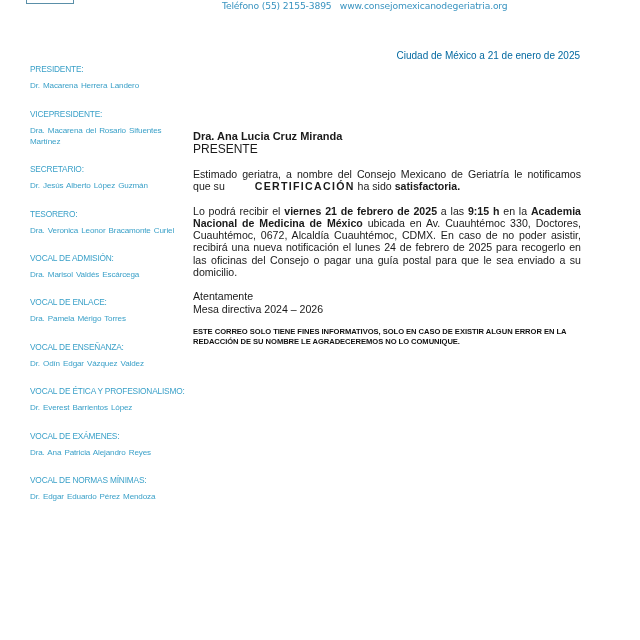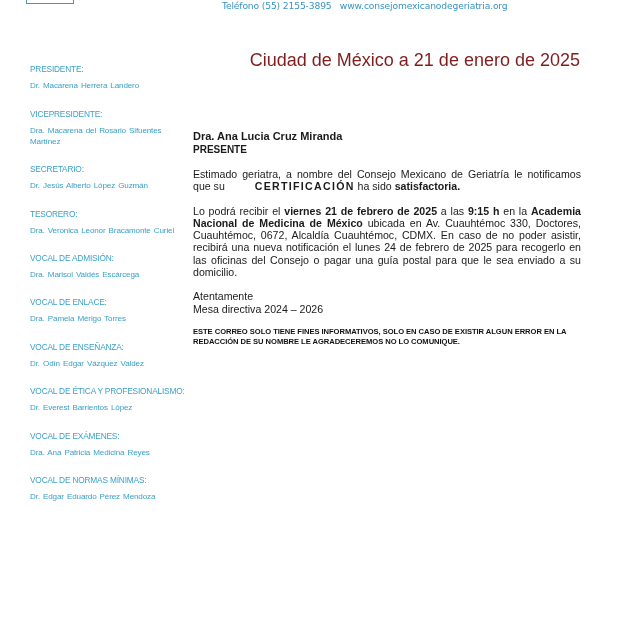--- a/index.html
+++ b/index.html
@@ -33,22 +33,22 @@
       font-size: 9.2px;
       color: #3a94c0;
       white-space: pre;
       letter-spacing: -0.15px;
       line-height: 12px;
     }
     .date-line {
       position: absolute;
       top: 50px;
       right: 60px;
-      font-size: 18px;
-      color: #7f1d1d;
+      font-size: 10px;
+      color: #0369a1;
       text-align: center;
     }
     .sidebar {
       position: absolute;
       left: 30px;
       top: 64px;
       width: 150px;
     }
     .sb-group {
       margin-bottom: 0;
@@ -79,22 +79,22 @@
       font-size: 10.6px;
       line-height: 12.3px;
       color: #1a1a1a;
     }
     .recipient-name {
       font-weight: bold;
       font-size: 11px;
       line-height: 14px;
     }
     .recipient-status {
-      font-weight: bold;
-      font-size: 10px;
+      font-weight: normal;
+      font-size: 12px;
       line-height: 13px;
     }
     .para {
       text-align: justify;
       margin: 0;
     }
     .p1 { margin-top: 12px; }
     .p2 { margin-top: 12px; }
     .cert { font-weight: bold; letter-spacing: 1.3px; padding-left: 27px; }
     b { font-weight: bold; }
@@ -144,21 +144,21 @@
   <div class="sb-group" style="height:44px">
     <div class="sb-title">VOCAL DE ENSEÑANZA:</div>
     <div class="sb-name">Dr. Odín Edgar Vázquez Valdez</div>
   </div>
   <div class="sb-group" style="height:45px">
     <div class="sb-title">VOCAL DE ÉTICA Y PROFESIONALISMO:</div>
     <div class="sb-name">Dr. Everest Barrientos López</div>
   </div>
   <div class="sb-group" style="height:44px">
     <div class="sb-title">VOCAL DE EXÁMENES:</div>
-    <div class="sb-name">Dra. Ana Patricia Medicina Reyes</div>
+    <div class="sb-name">Dra. Ana Patricia Alejandro Reyes</div>
   </div>
   <div class="sb-group" style="height:44px">
     <div class="sb-title">VOCAL DE NORMAS MÍNIMAS:</div>
     <div class="sb-name">Dr. Edgar Eduardo Pérez Mendoza</div>
   </div>
 </div>
 
 <div class="main">
   <div class="recipient-name">Dra. Ana Lucia Cruz Miranda</div>
   <div class="recipient-status">PRESENTE</div>

